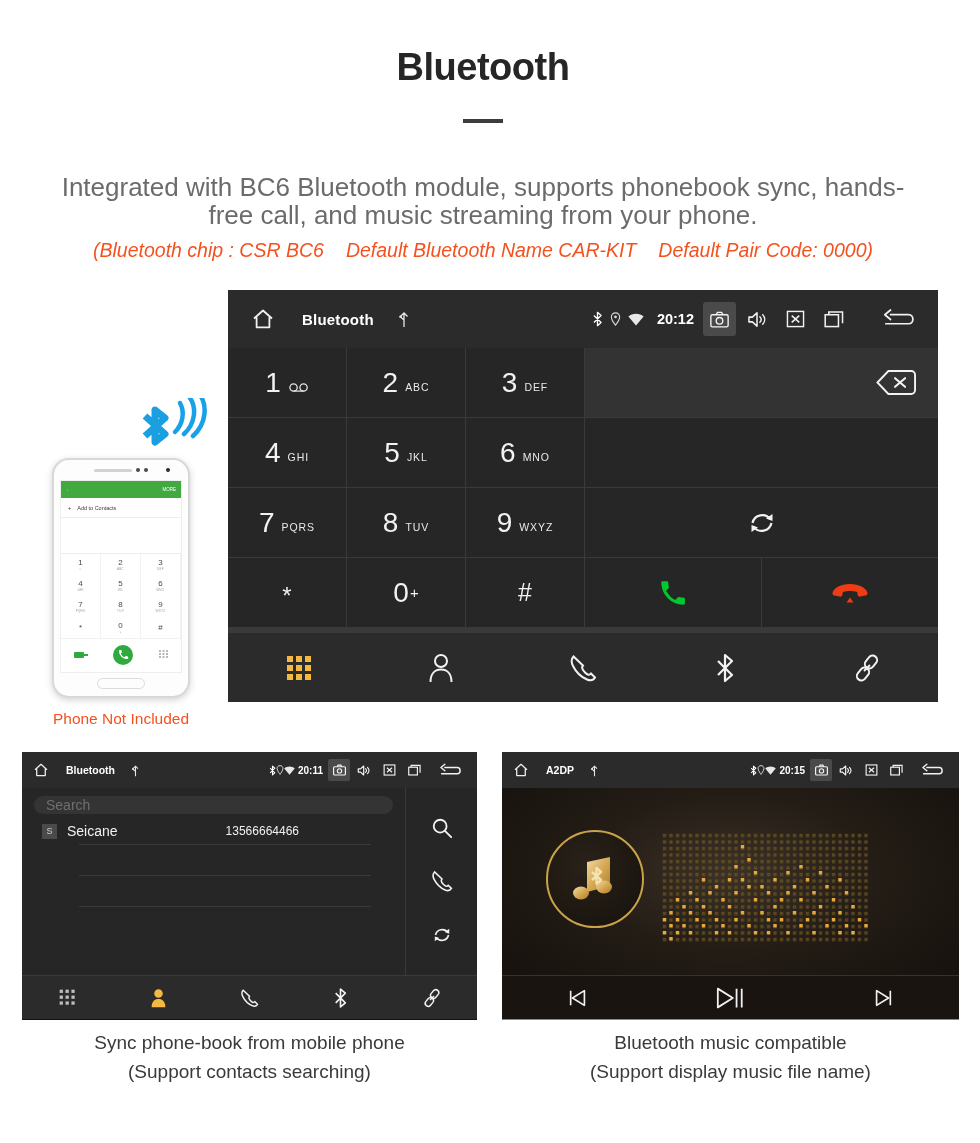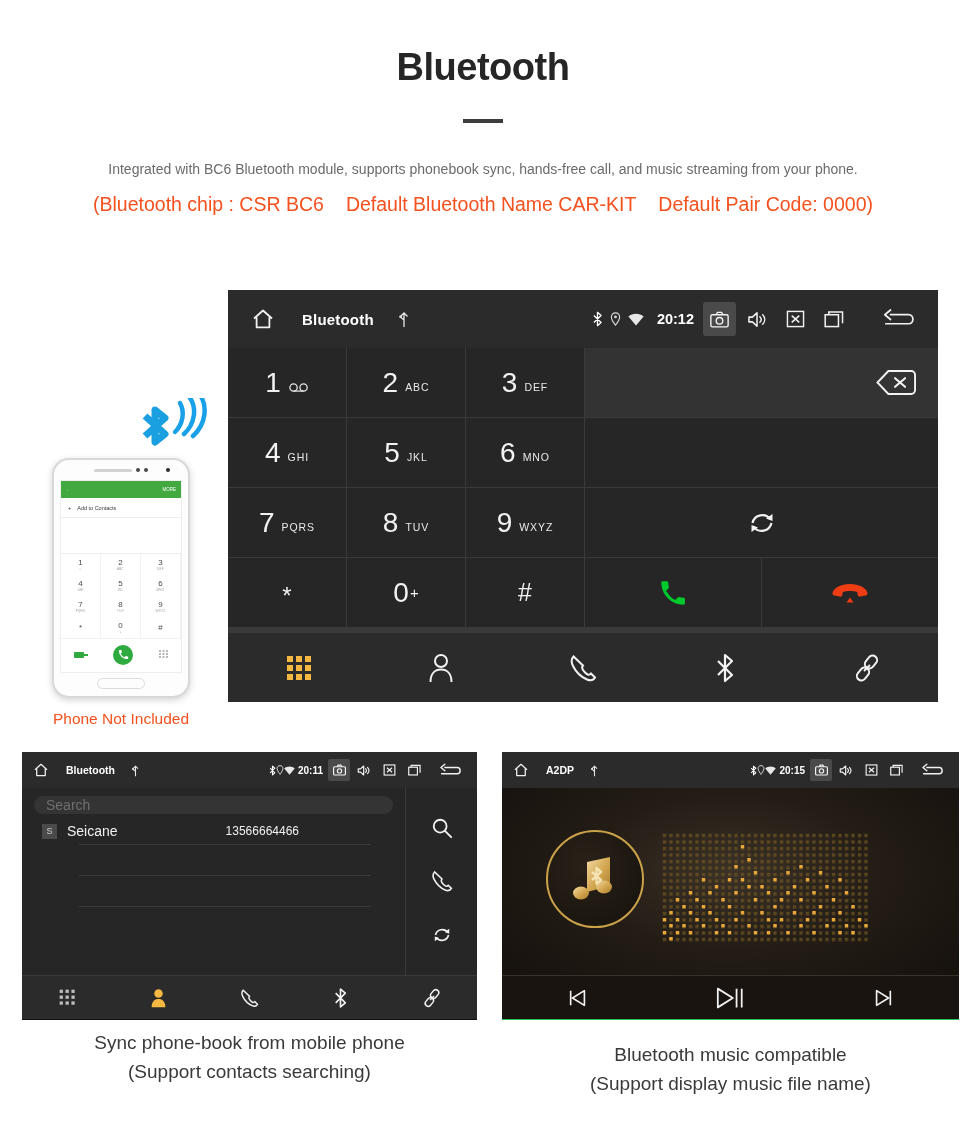--- a/index.html
+++ b/index.html
@@ -19,34 +19,34 @@
     color: #262626;
     letter-spacing: -0.5px;
     padding-top: 46px;
   }
   .hdr-rule {
     width: 40px; height: 4px; background: #3d3d3d;
     margin: 30px auto 0 auto;
   }
   .hdr-sub {
     text-align: center;
-    font-size: 14px;
+    font-size: 26px;
     color: #6b6b6b;
     line-height: 28px;
-    margin-top: 32px;
+    margin-top: 50px;
     padding: 0 40px;
   }
   .hdr-spec {
     text-align: center;
     font-size: 19.5px;
     color: #f4511e;
     margin-top: 10px;
     white-space: nowrap;
   }
-  .hdr-spec span { display: inline-block; }
+  .hdr-spec span { display: inline-block; font-style: italic; }
   .hdr-spec .gap { width: 22px; }
 
   
   .dialer-wrap {
     position: absolute;
     left: 228px; top: 290px;
     width: 710px; height: 412px;
     background: #111;
   }
   
@@ -195,21 +195,21 @@
              border-radius:50%; border:2px solid #caa24a;
              display:flex;align-items:center;justify-content:center;
              background: radial-gradient(circle at 40% 35%, #2a2219, #15110c);}
   .mu-viz { position:absolute; left: 160px; top: 45px; width: 208px; height: 110px; }
   .mu-ctrl { height:44px; background:#1a1410; display:flex; align-items:center; border-top:1px solid #3a3128;}
   .mu-btn { flex:1; display:flex; align-items:center; justify-content:center;}
 
   .cap2a { position:absolute; left: 22px; top: 1028px; width: 455px; text-align:center;
            font-size: 19px; color:#3a3a3a; line-height: 29px;}
   .cap2b { position:absolute; left: 502px; top: 1028px; width: 457px; text-align:center;
-           font-size: 19px; color:#3a3a3a; line-height: 29px; margin-top: 12px;}
+           font-size: 19px; color:#3a3a3a; line-height: 29px;}
 
   svg { display:block; }
 </style>
 </head>
 <body>
 
 <div class="page">
 
   <div class="hdr-title">Bluetooth</div>
   <div class="hdr-rule"></div>

